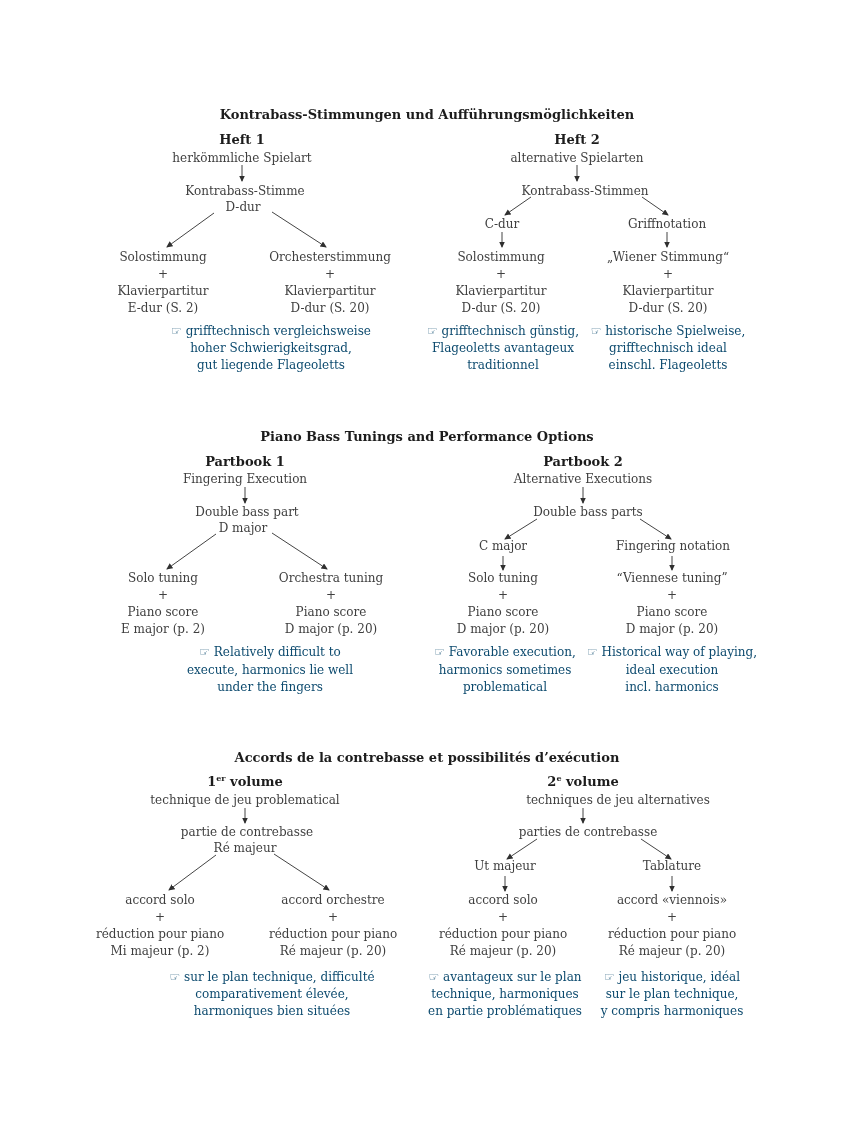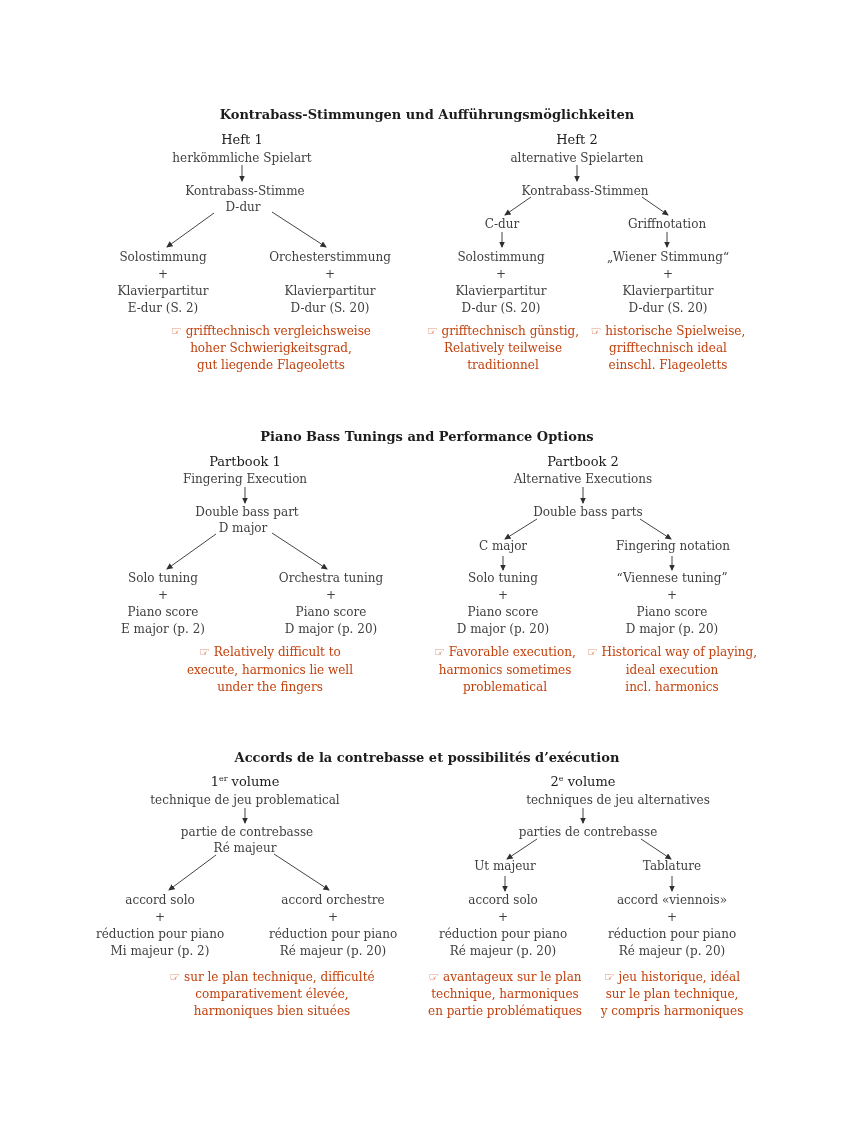--- a/index.html
+++ b/index.html
@@ -1,22 +1,22 @@
 <!DOCTYPE html>
 <html><head>
 <meta charset="utf-8">
 <style>
   html,body{margin:0;padding:0;background:#fff;}
   .page{position:relative;width:864px;height:1140px;background:#ffffff;
         font-family:"DejaVu Serif", serif;color:#3f3f3f;overflow:hidden;}
   .t{position:absolute;transform:translateX(-50%);white-space:nowrap;
      font-size:12px;line-height:16px;text-align:center;}
-  .b{font-weight:normal;color:#1c1c1c;font-size:13px;}
+  .b{font-weight:bold;color:#1c1c1c;font-size:13px;}
   .title{font-weight:bold;color:#1c1c1c;font-size:13px;}
-  .note{color:#c2410c;}
+  .note{color:#0c4a6e;}
   sup{font-size:8px;line-height:0;}
   .arrows{position:absolute;left:0;top:0;}
 </style>
 </head>
 <body>
 
 <div class="page">
 
   <svg class="arrows" width="864" height="1140" viewBox="0 0 864 1140">
     <defs>
@@ -87,21 +87,21 @@
     <div class="t" style="left:501px;top:266px">+</div>
     <div class="t" style="left:501px;top:283px">Klavierpartitur</div>
     <div class="t" style="left:501px;top:300px">D-dur (S. 20)</div>
 
     <div class="t" style="left:668px;top:249px">„Wiener Stimmung“</div>
     <div class="t" style="left:668px;top:266px">+</div>
     <div class="t" style="left:668px;top:283px">Klavierpartitur</div>
     <div class="t" style="left:668px;top:300px">D-dur (S. 20)</div>
 
     <div class="t note" style="left:503px;top:323px">☞ grifftechnisch günstig,</div>
-    <div class="t note" style="left:503px;top:340px">Relatively teilweise</div>
+    <div class="t note" style="left:503px;top:340px">Flageoletts avantageux</div>
     <div class="t note" style="left:503px;top:357px">traditionnel</div>
 
     <div class="t note" style="left:668px;top:323px">☞ historische Spielweise,</div>
     <div class="t note" style="left:668px;top:340px">grifftechnisch ideal</div>
     <div class="t note" style="left:668px;top:357px">einschl. Flageoletts</div>
   </div>
 
   <div>
     <div class="t title" style="left:427px;top:429px">Piano Bass Tunings and Performance Options</div>
 

